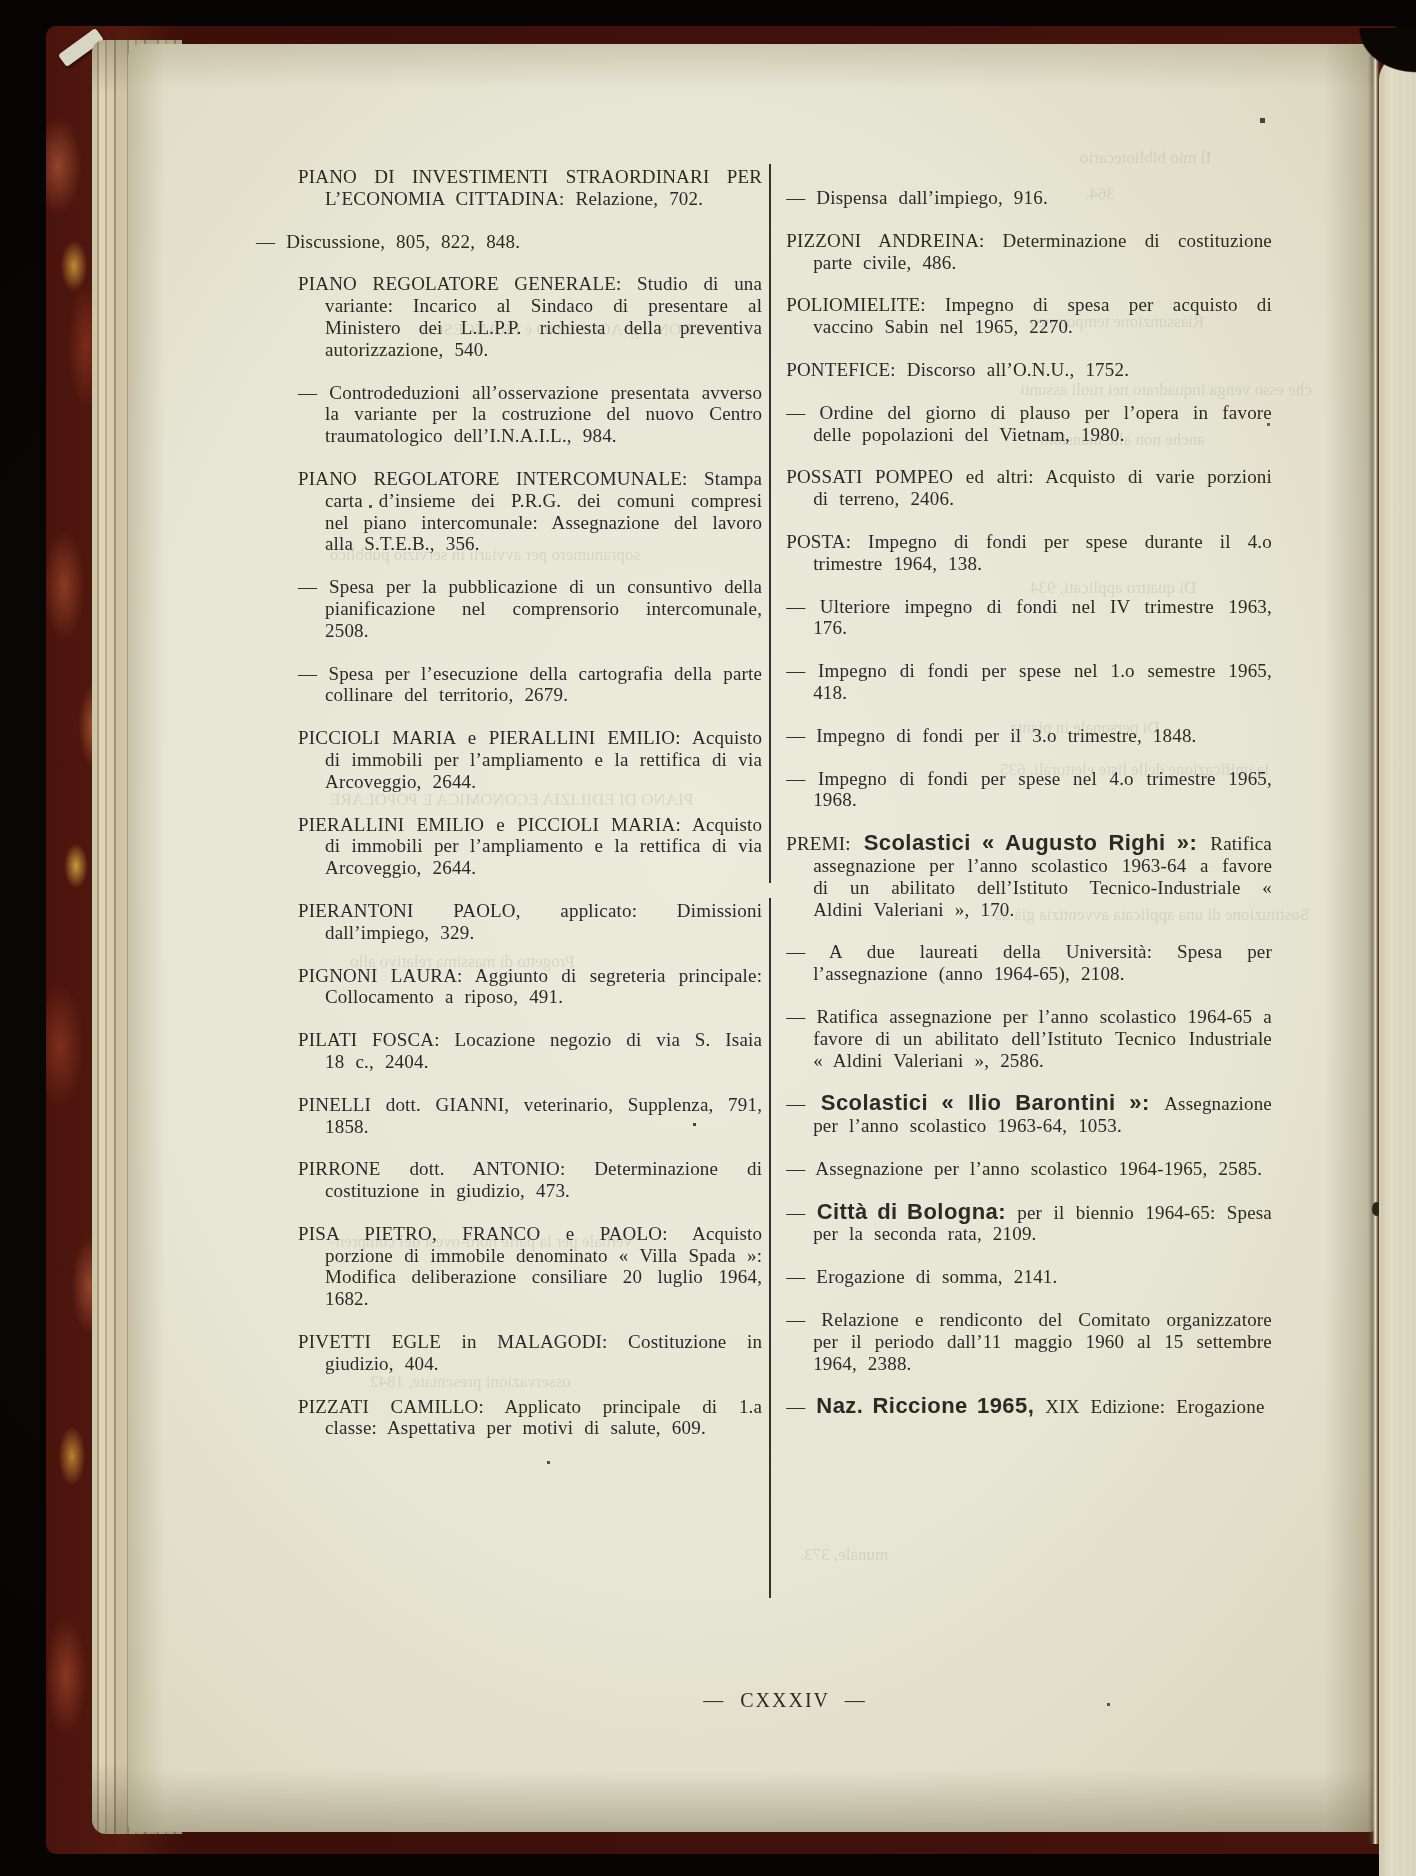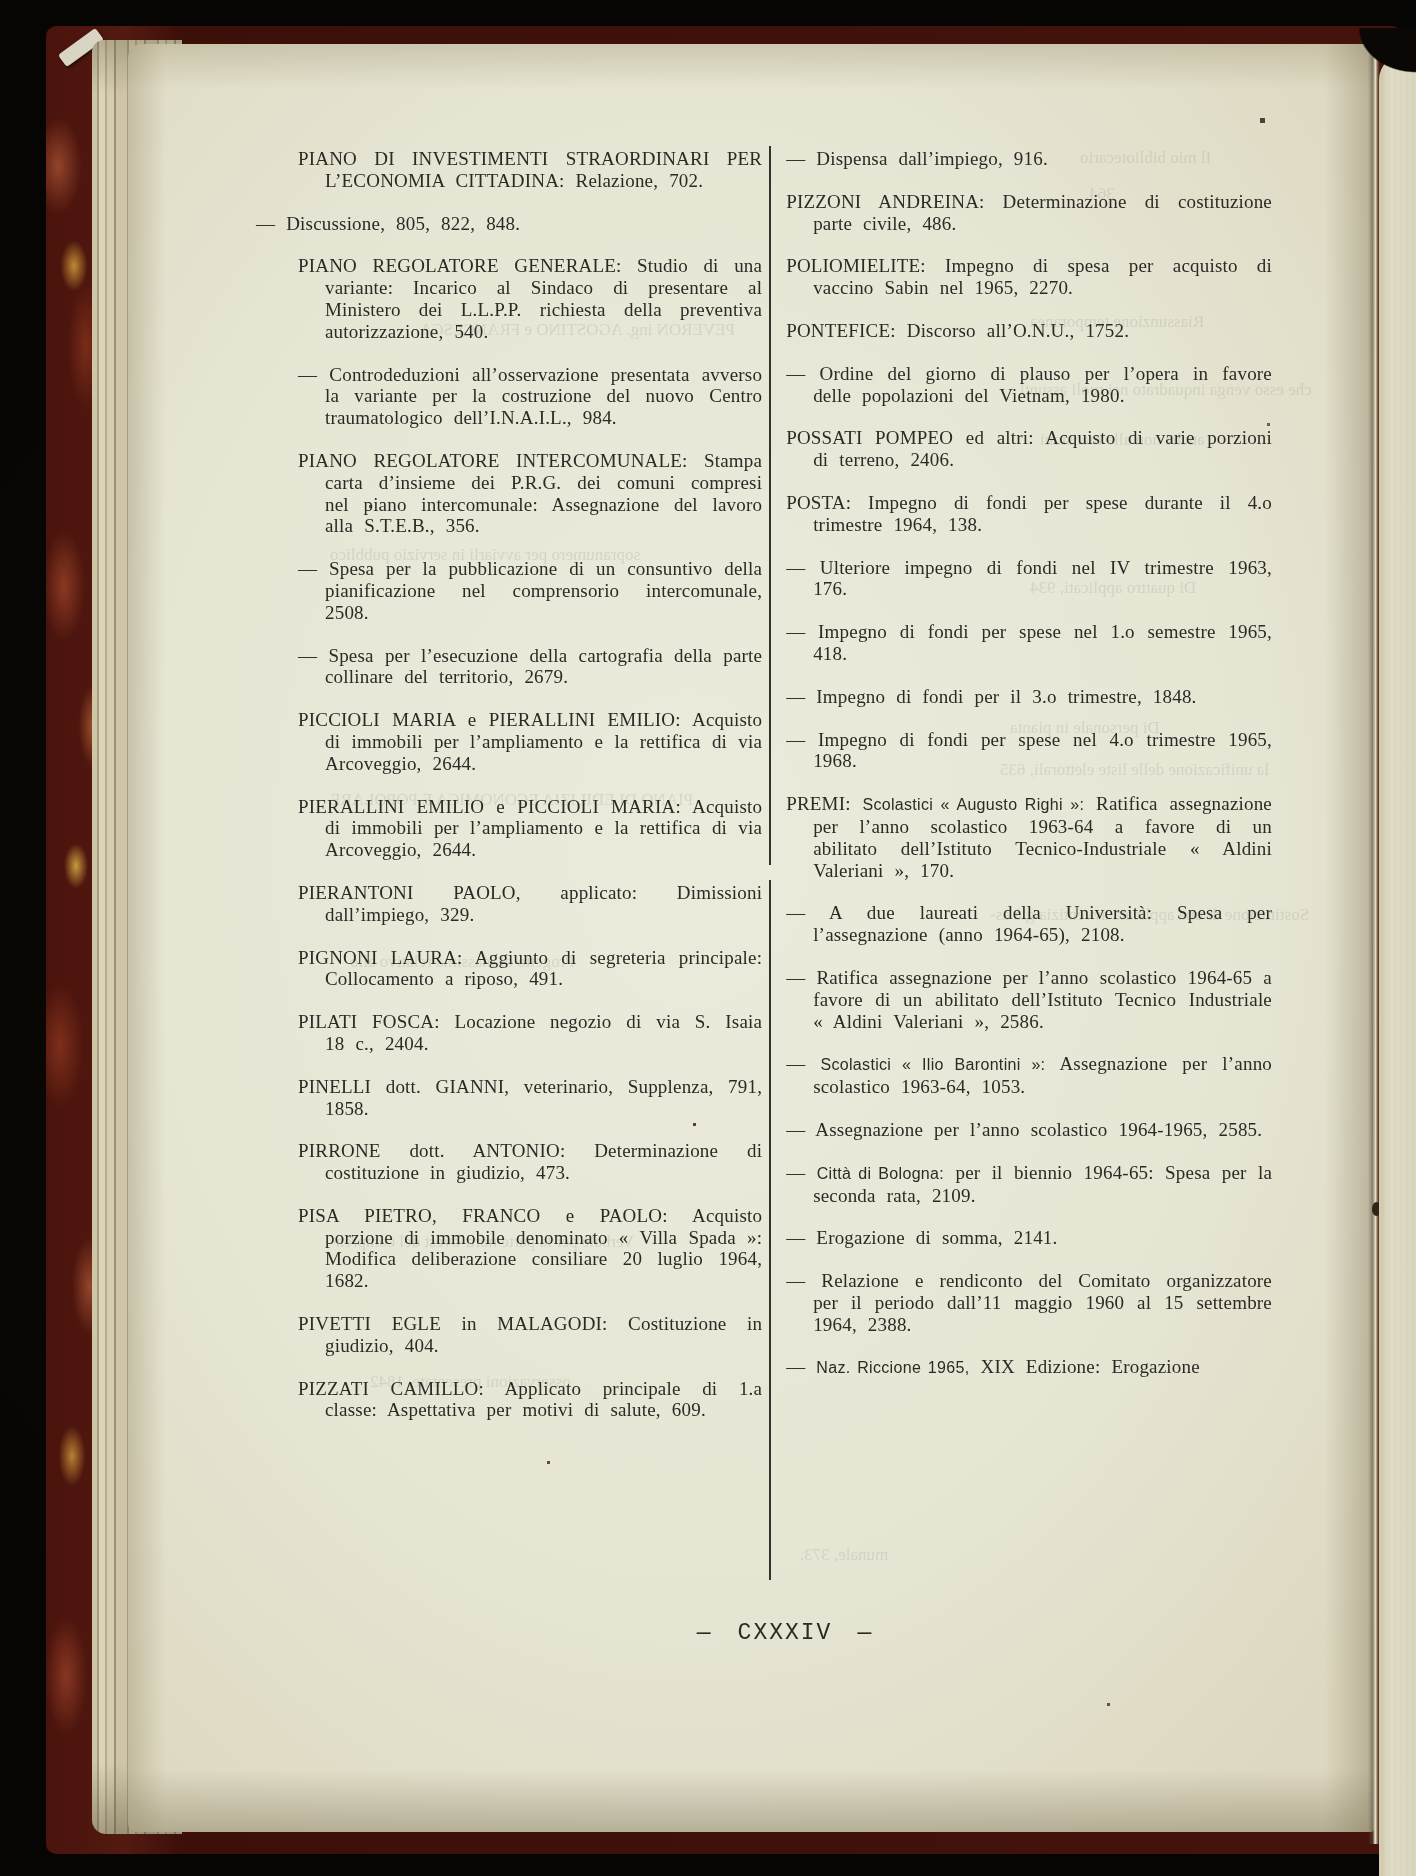--- a/index.html
+++ b/index.html
@@ -45,33 +45,33 @@
   .gutter .blot{position:absolute;left:4px;top:1158px;width:9px;height:14px;background:#2e2418;border-radius:50%;}
   .facing{position:absolute;left:1379px;top:54px;width:37px;height:1822px;
           border-radius:26px 0 0 0;
           background:
             repeating-linear-gradient(90deg, rgba(255,255,255,.10) 0 2px, rgba(0,0,0,0) 2px 6px),
             linear-gradient(90deg, #cdc6a9 0%, #ded9c2 30%, #d8d3bb 100%);}
   .facing-curl{position:absolute;left:1330px;top:28px;width:86px;height:70px;
           border-bottom-left-radius:70px 52px;
           background:radial-gradient(ellipse 90px 70px at 100% 0%, #0a0705 62%, rgba(10,7,5,0) 64%);}
   
-  .content{position:absolute;left:298px;top:148px;width:974px;display:flex;}
+  .content{position:absolute;left:298px;top:166px;width:974px;display:flex;align-items:center;}
   .col{font-family:"Liberation Serif", serif;color:#2c2a25;}
   .col-left{width:470px;}
   .col-right{width:492px;margin-left:24px;}
   .entry{font-size:19px;line-height:21.8px;margin:0 0 21px 0;text-align:justify;
          padding-left:27px;text-indent:-27px;word-spacing:.32em;letter-spacing:.01em;}
   .entry.outdent{margin-left:-42px;}
-  .bs{font-family:"Liberation Sans", sans-serif;font-weight:400;font-size:16px;letter-spacing:.02em;word-spacing:.12em;}
+  .bs{font-family:"Liberation Sans", sans-serif;font-weight:700;font-size:22px;letter-spacing:.02em;word-spacing:.12em;}
   .divider{position:absolute;left:471px;top:-2px;width:2px;height:1442px;}
   .divider .seg1{position:absolute;left:0;top:0;width:2px;height:719px;background:#35322c;}
   .divider .seg2{position:absolute;left:0;top:734px;width:2px;height:700px;background:#35322c;}
-  .footer{position:absolute;left:298px;top:1620px;width:974px;text-align:center;
-          font-family:Liberation Mono, monospace;font-size:23px;color:#2c2a25;letter-spacing:2px;word-spacing:.4em;}
+  .footer{position:absolute;left:298px;top:1689px;width:974px;text-align:center;
+          font-family:Liberation Serif, serif;font-size:20px;color:#2c2a25;letter-spacing:2px;word-spacing:.4em;}
   
   .ghosts{position:absolute;left:0;top:0;width:1246px;height:1788px;pointer-events:none;}
   .ghost{position:absolute;font-family:"Liberation Serif", serif;font-size:17px;color:#93a090;
          opacity:.26;transform:scaleX(-1);filter:blur(.7px);white-space:nowrap;}
   .specks{position:absolute;left:0;top:0;width:1px;height:1px;background:transparent;
           box-shadow:1134px 76px 0 2px #4a4438, 242px 462px 0 1px #5a5244,
                      566px 1080px 0 1px #4a4438, 1140px 380px 0 1px #6b5f4c,
                      420px 1418px 0 1px #55503f, 980px 1660px 0 1px #5a5244;}
 </style>
 </head>

